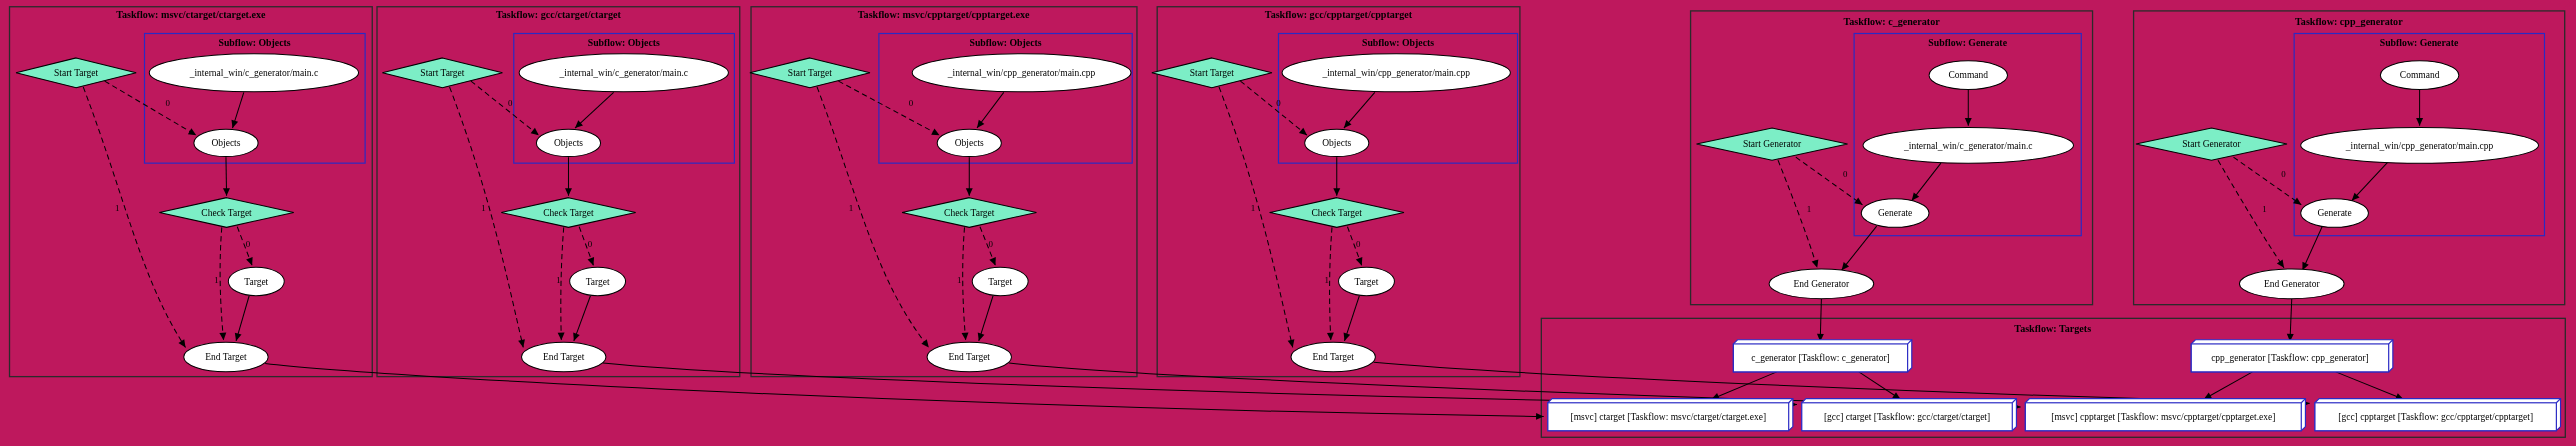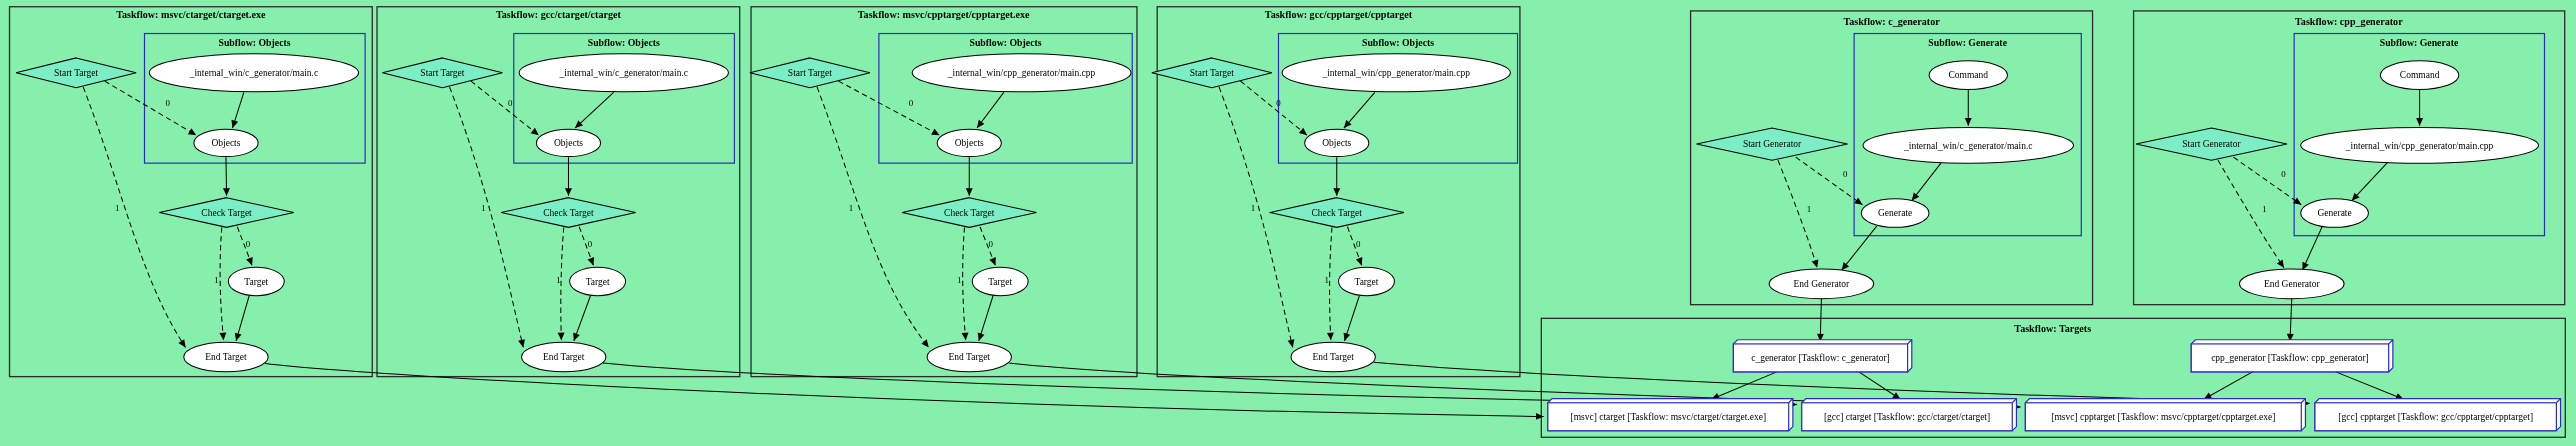--- a/index.html
+++ b/index.html
@@ -1,16 +1,16 @@
 <!DOCTYPE html>
 <html style="--cluster-border: #2b2b2b; --subflow-border: #2a2ac4; --module-border: #2a2ac4; --condition-fill: #7ceec6; --node-fill: #ffffff;font-size:9.5px"><head>
 <meta charset="utf-8">
 <style>
   html,body{margin:0;padding:0;background:#ffffff;}
-  .canvas{width:2576px;height:447px;background:#86efac;position:relative;overflow:hidden;}
+  .canvas{width:2576px;height:447px;background:#be185d;position:relative;overflow:hidden;}
   svg{display:block;font-family:"Liberation Serif","DejaVu Serif",serif;}
   .cluster{fill:none;stroke:var(--cluster-border,#2b2b2b);stroke-width:2.2px;}
   .subflow{fill:none;stroke:var(--subflow-border,#2a2ac4);stroke-width:2px;}
   .node-ellipse{fill:var(--node-fill,#ffffff);stroke:#000;stroke-width:1.7px;}
   .node-diamond{fill:var(--condition-fill,#7ceec6);stroke:#000;stroke-width:1.7px;}
   .box3d-back{fill:var(--node-fill,#ffffff);stroke:var(--module-border,#2a2ac4);stroke-width:2px;}
   .box3d-front{fill:var(--node-fill,#ffffff);stroke:var(--module-border,#2a2ac4);stroke-width:2px;}
   .box3d-line{stroke:var(--module-border,#2a2ac4);stroke-width:2px;}
   .edge{fill:none;stroke:#000;stroke-width:1.7px;}
   .edge.dashed{stroke-dasharray:9 6;}

